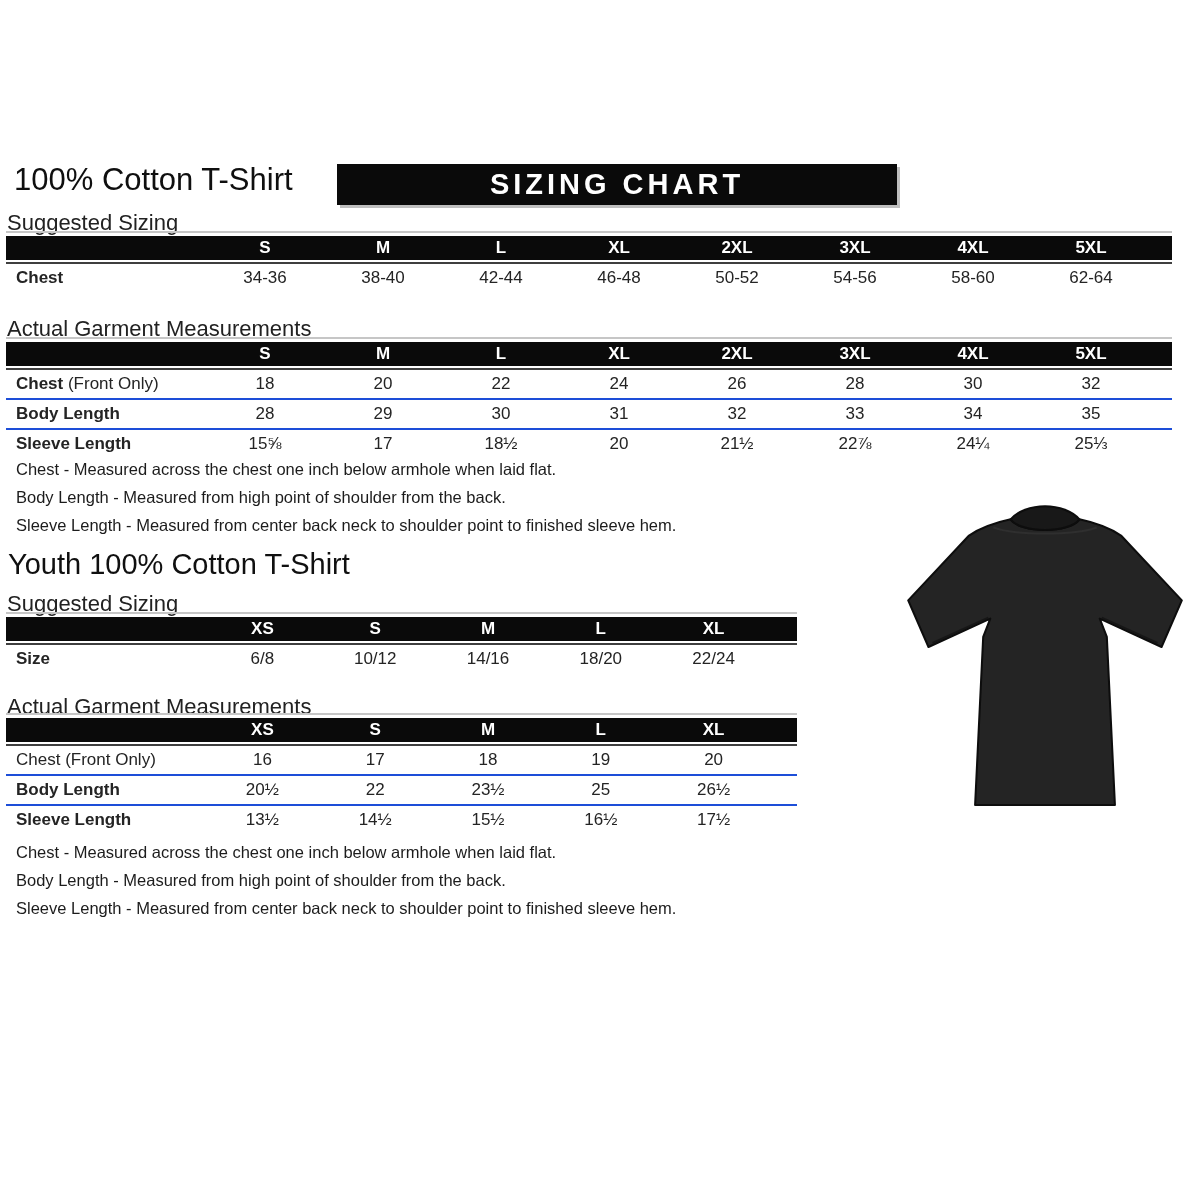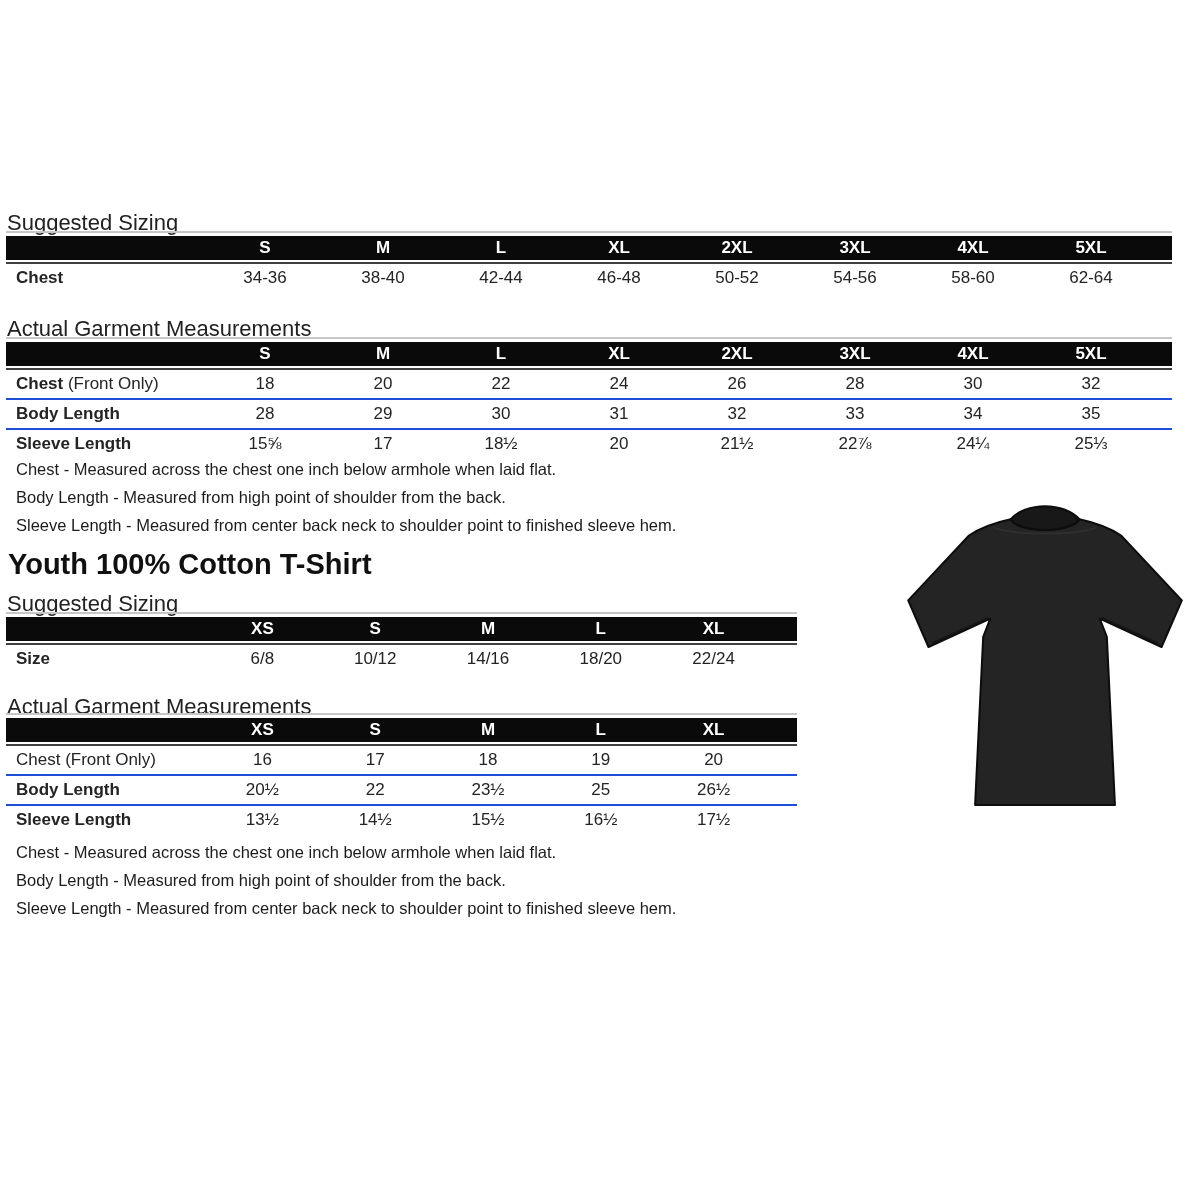--- a/index.html
+++ b/index.html
@@ -8,21 +8,21 @@
         font-family:"Liberation Sans",sans-serif;color:#1f1f1f;overflow:hidden;}
   .abs{position:absolute;}
 
   .main-title{left:14px;top:162px;font-size:31px;font-weight:400;color:#0f0f0f;white-space:nowrap;}
   .banner{left:337px;top:164px;width:560px;height:41px;background:#0a0a0a;color:#ffffff;
           display:flex;align-items:center;justify-content:center;
           font-weight:700;font-size:29px;letter-spacing:4px;
           box-shadow:3px 3px 0 rgba(0,0,0,0.25);}
 
   .section-label{font-size:22px;color:#222;white-space:nowrap;}
-  .youth-title{left:8px;top:548px;font-size:29px;font-weight:700;color:#101010;white-space:nowrap;text-align:right;}
+  .youth-title{left:8px;top:548px;font-size:29px;font-weight:400;color:#101010;white-space:nowrap;text-align:right;}
 
   .sizing-table{left:6px;}
   .t-rule{height:2px;background:#c6c6c6;margin-bottom:3px;}
   .t-head{display:flex;align-items:center;background:#0a0a0a;height:24px;}
   .t-head .lcell{width:200px;flex:none;}
   .hcell{flex:1;text-align:center;color:#ffffff;font-weight:700;font-size:17px;}
   .t-body{border-top:2px solid #3f3f3f;margin-top:2px;}
   .t-row{display:flex;align-items:center;height:28px;font-size:17px;color:#242424;}
   .t-row + .t-row{border-top:2px solid #1d4ed8;}
   .t-row .lcell{width:200px;flex:none;padding-left:10px;box-sizing:border-box;white-space:nowrap;}
@@ -36,20 +36,24 @@
   .notes{left:16px;font-size:16.5px;color:#1c1c1c;}
   .notes p{margin:0 16px 9px 0;line-height:19px;white-space:nowrap;}
 
   .tshirt-wrap{left:892px;top:474px;width:304px;height:346px;}
 </style>
 </head>
 <body>
 
 <div class="page">
 
+  <div class="abs main-title">100% Cotton T-Shirt</div>
+  <div class="abs banner">
+    <span>SIZING CHART</span>
+  </div>
 
   <div class="abs section-label" style="left:7px;top:210px;">Suggested Sizing</div>
 
   <div class="abs sizing-table w-adult" style="top:231px;">
     <div class="t-rule"></div>
     <div class="t-head pad-adult">
       <div class="lcell"></div>
       <div class="hcell">S</div>
       <div class="hcell">M</div>
       <div class="hcell">L</div>

